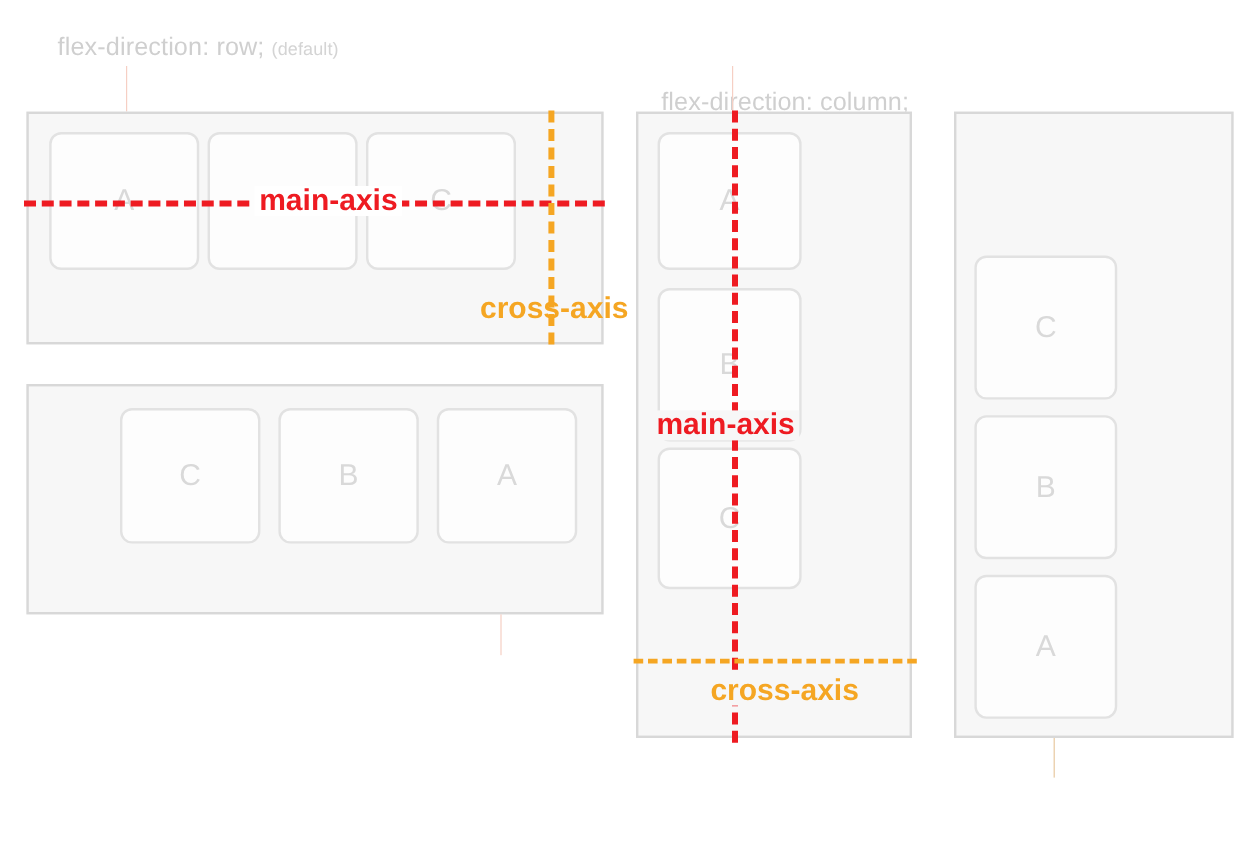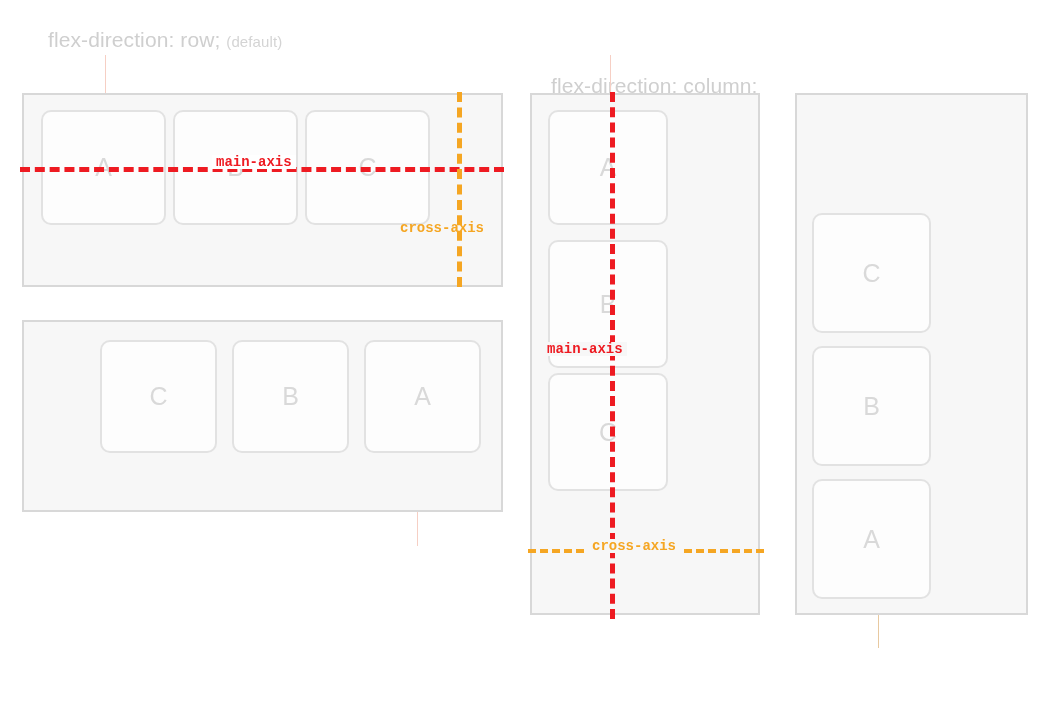--- a/index.html
+++ b/index.html
@@ -81,28 +81,27 @@
   }
   .cross-h {
     position: absolute;
     height: 0;
     border-top: 4px dashed #f5a623;
   }
 
   
   .axis-label {
     position: absolute;
-    font-size: 14px;
+    font-size: 25px;
     font-weight: bold;
     white-space: nowrap;
     line-height: 1;
-    font-family: Liberation Mono, monospace;
   }
   .axis-label.main  { color: #ee1b22; }
-  .axis-label.cross { color: #f5a623; }
+  .axis-label.cross { color: #f5a623; margin-top: 24px; }
 
   .lbl-bg {
     background: #ffffff;
     padding: 0 4px;
   }
   .lbl-bg-soft {
     background: #f7f7f7;
     padding: 0 4px;
   }
 </style>

